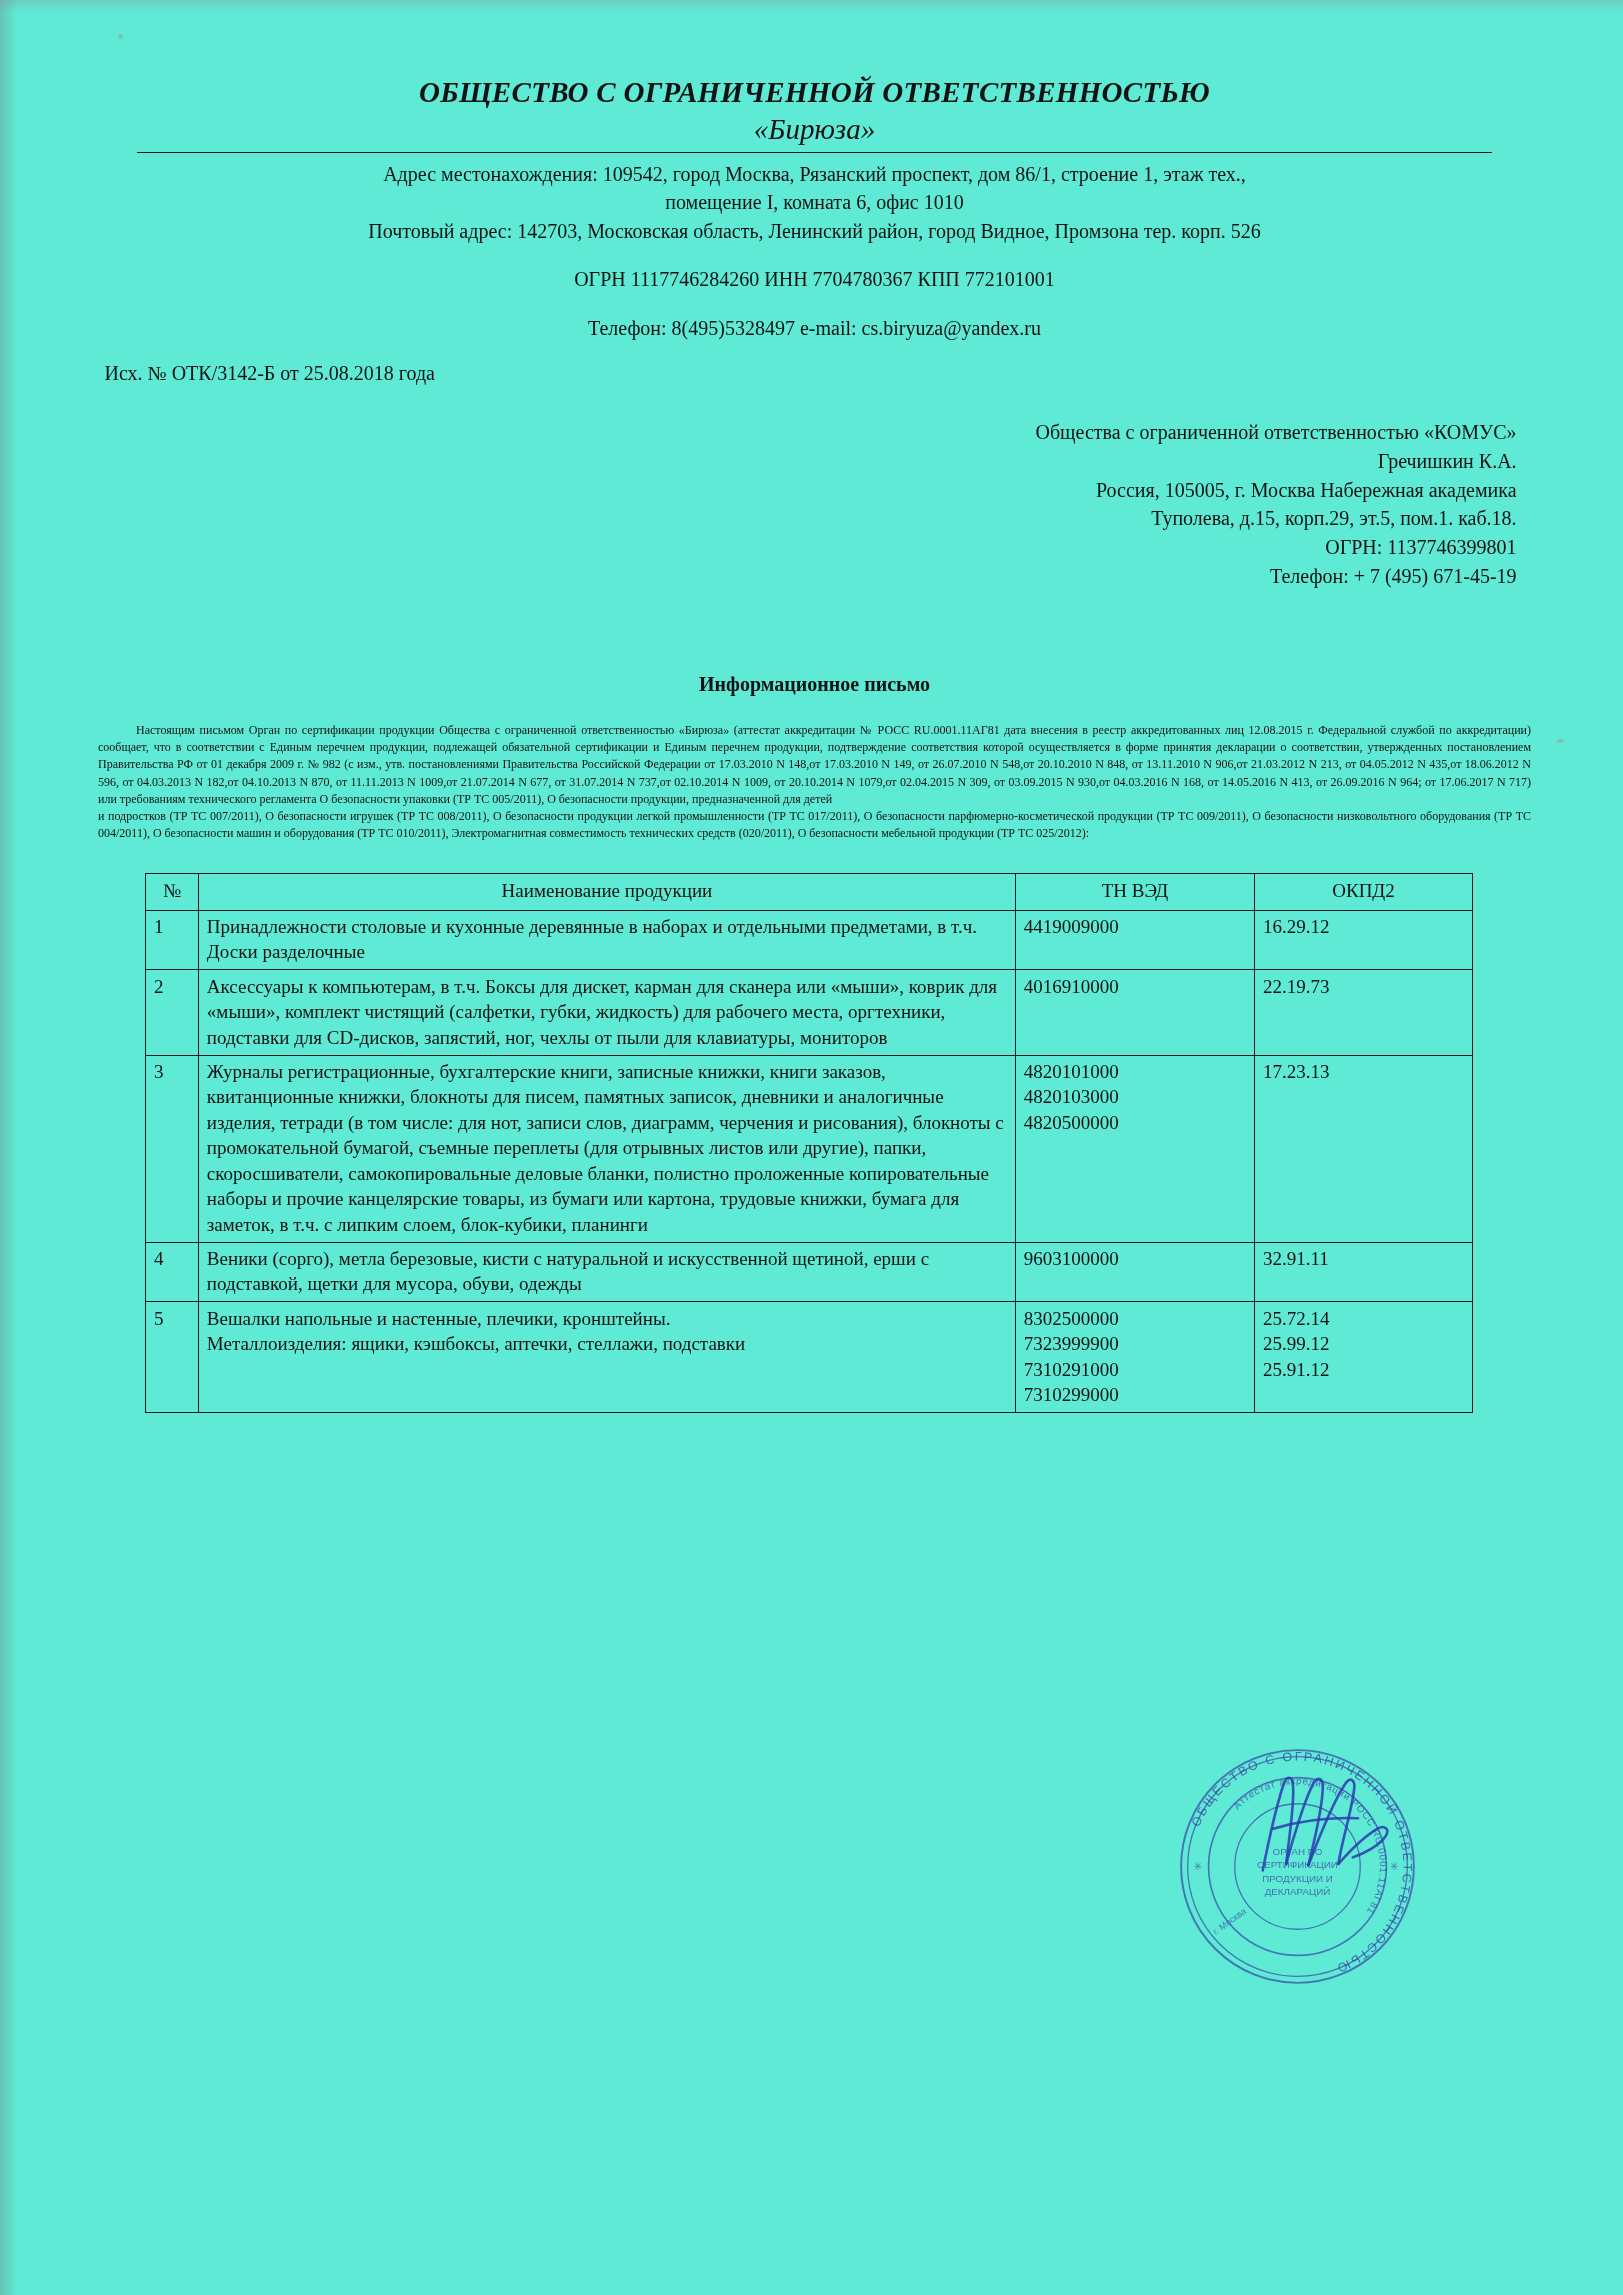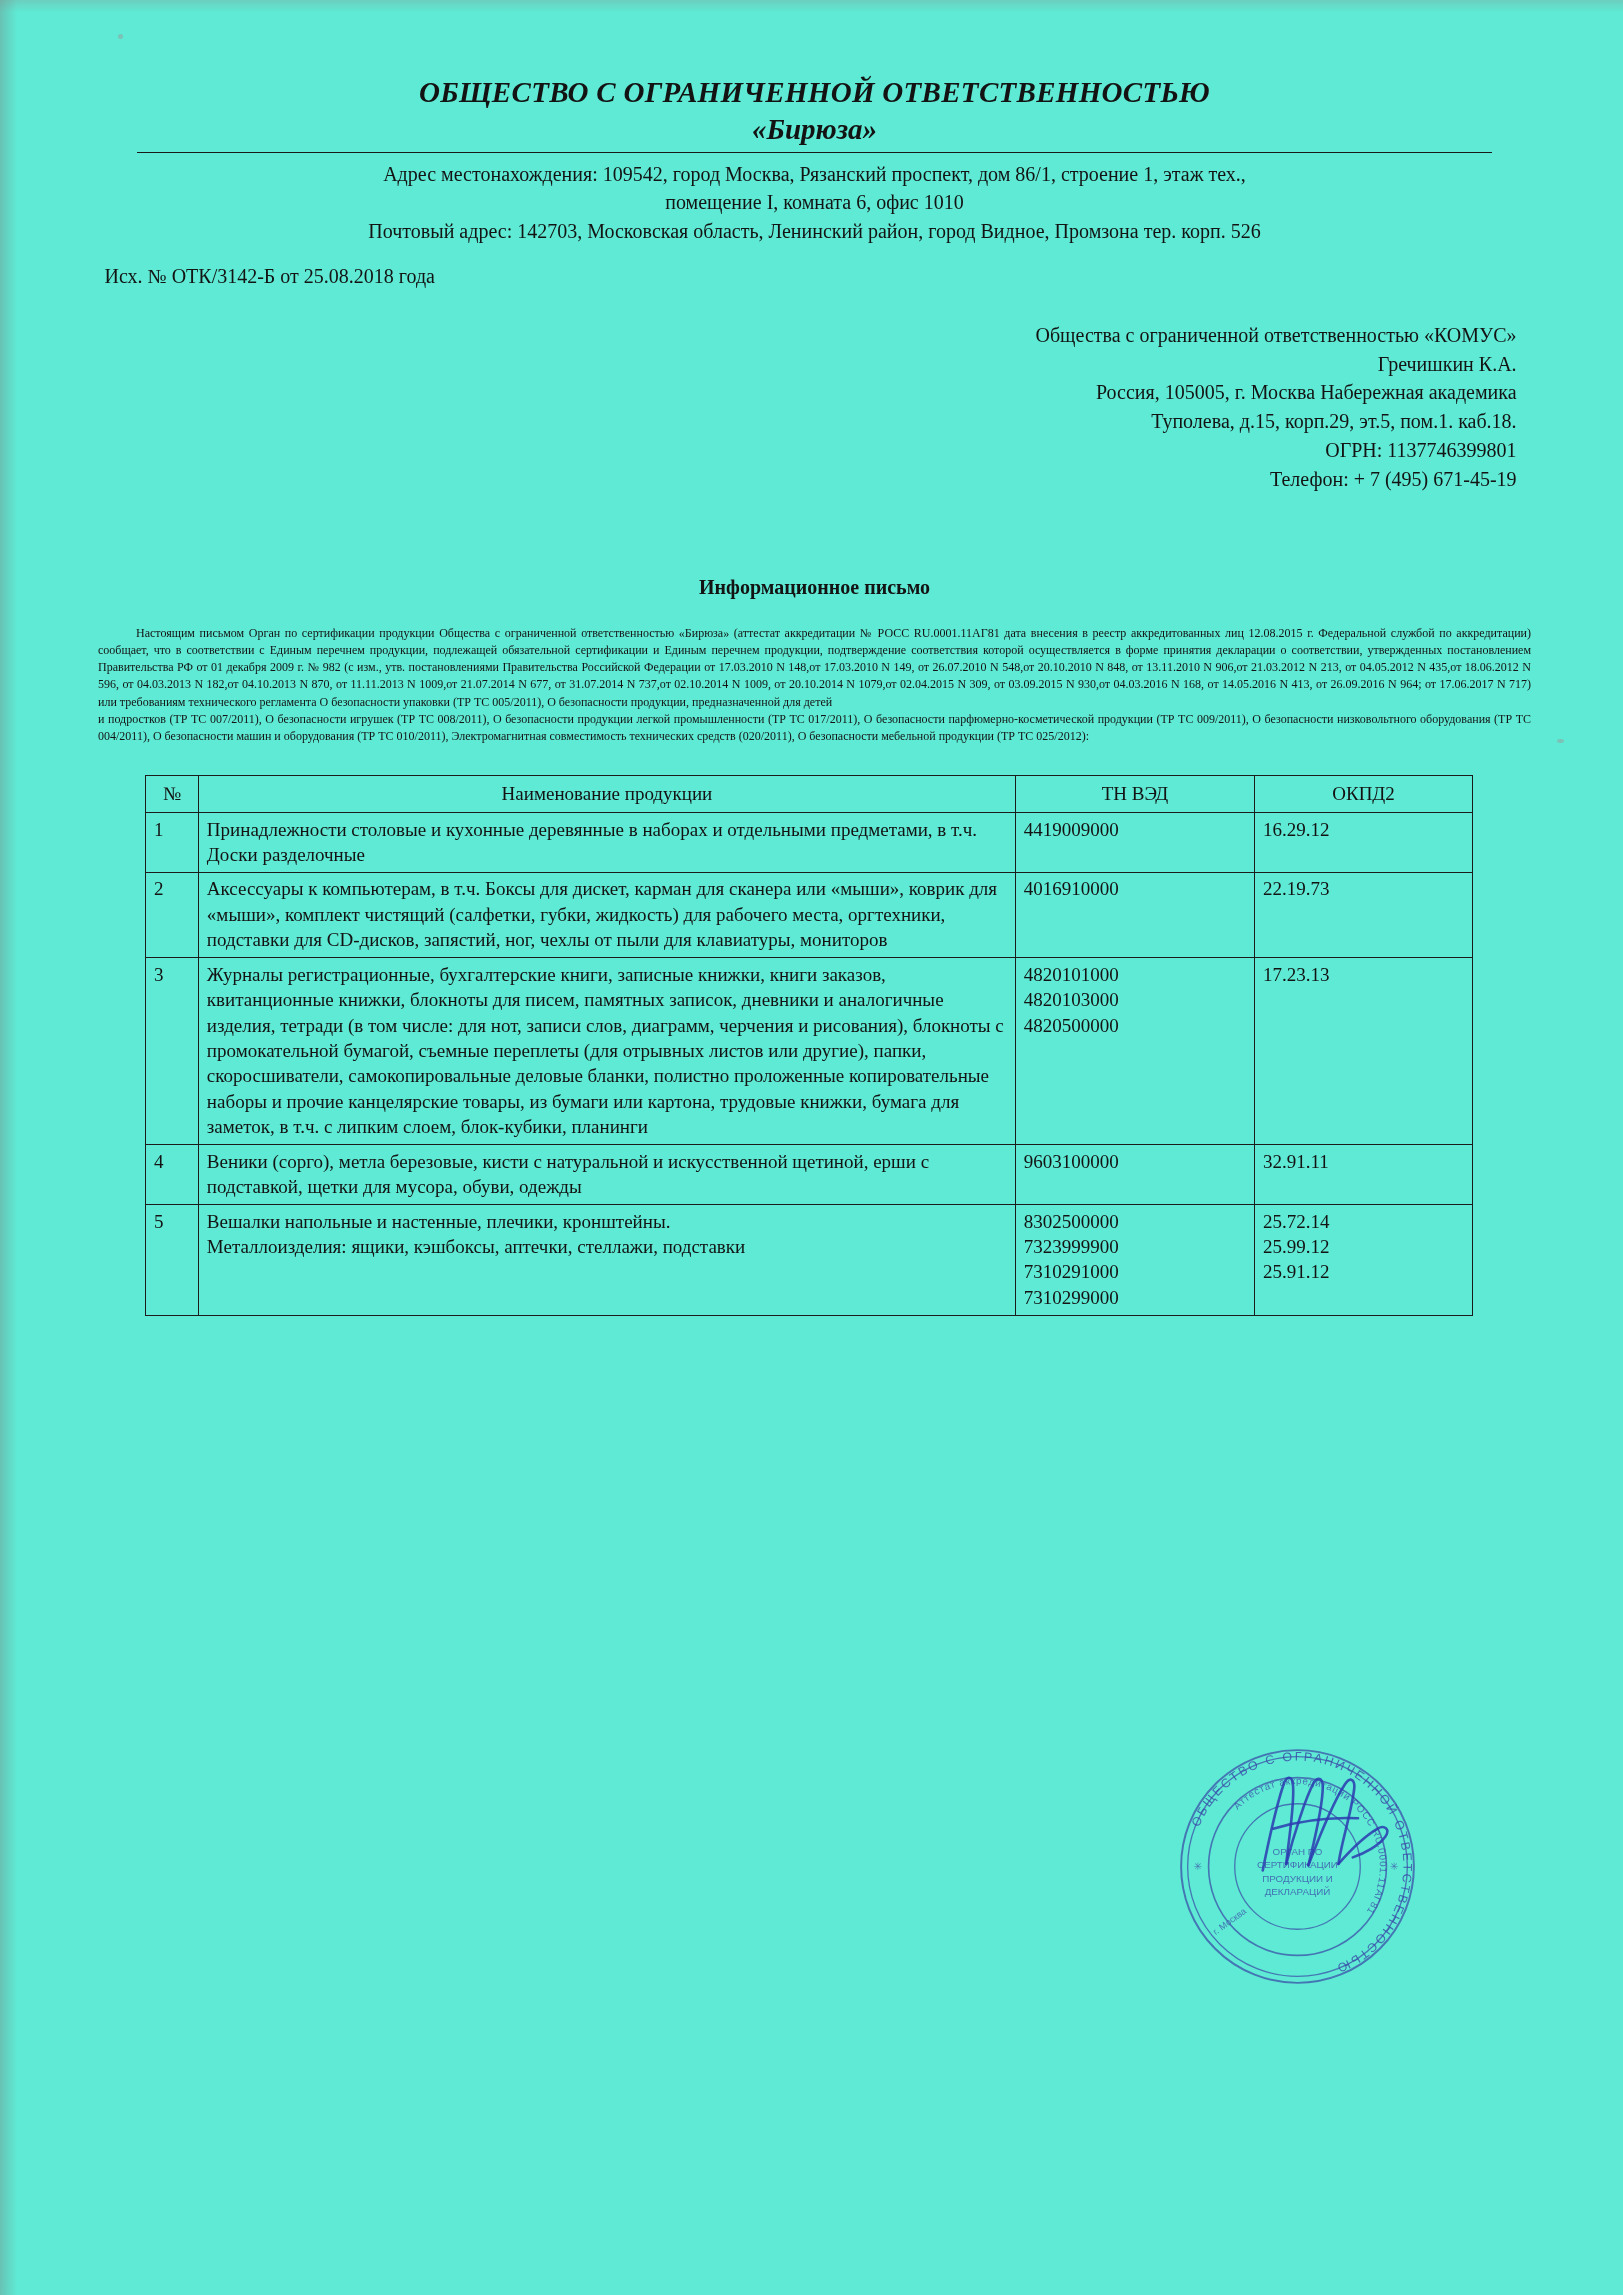--- a/index.html
+++ b/index.html
@@ -34,21 +34,21 @@
     font-weight: bold;
     font-style: italic;
     letter-spacing: 0.3px;
     line-height: 1.22;
     margin: 0;
     padding-top: 23px;
   }
   .company-name {
     text-align: center;
     font-size: 29px;
-    font-weight: bold;
+    font-weight: normal;
     font-style: italic;
     margin: 2.6px 0 6.5px 0;
   }
   .rule {
     border: none;
     border-top: 1.3px solid #1a1a1a;
     margin: 3.9px 39px 6.5px 39px;
   }
   .addr-block {
     text-align: center;
@@ -170,20 +170,24 @@
     <div class="company-title">ОБЩЕСТВО С ОГРАНИЧЕННОЙ ОТВЕТСТВЕННОСТЬЮ</div>
     <div class="company-name">«Бирюза»</div>
     <hr class="rule">
 
     <div class="addr-block">
       <p class="line">Адрес местонахождения: 109542, город Москва, Рязанский проспект, дом 86/1, строение 1, этаж тех.,</p>
       <p class="line">помещение I, комната 6, офис 1010</p>
       <p class="line">Почтовый адрес: 142703, Московская область, Ленинский район, город Видное, Промзона тер. корп. 526</p>
     </div>
 
+    <div class="reg-block">
+      <p class="line">ОГРН 1117746284260 ИНН 7704780367 КПП 772101001</p>
+      <p class="line">Телефон: 8(495)5328497 e-mail: cs.biryuza@yandex.ru</p>
+    </div>
 
     <div class="outgoing">Исх. № ОТК/3142-Б от 25.08.2018 года</div>
 
     <div class="addressee">
       <div>Общества с ограниченной ответственностью «КОМУС»</div>
       <div>Гречишкин К.А.</div>
       <div>Россия, 105005, г. Москва Набережная академика</div>
       <div>Туполева, д.15, корп.29, эт.5, пом.1. каб.18.</div>
       <div>ОГРН: 1137746399801</div>
       <div>Телефон: + 7 (495) 671-45-19</div>

